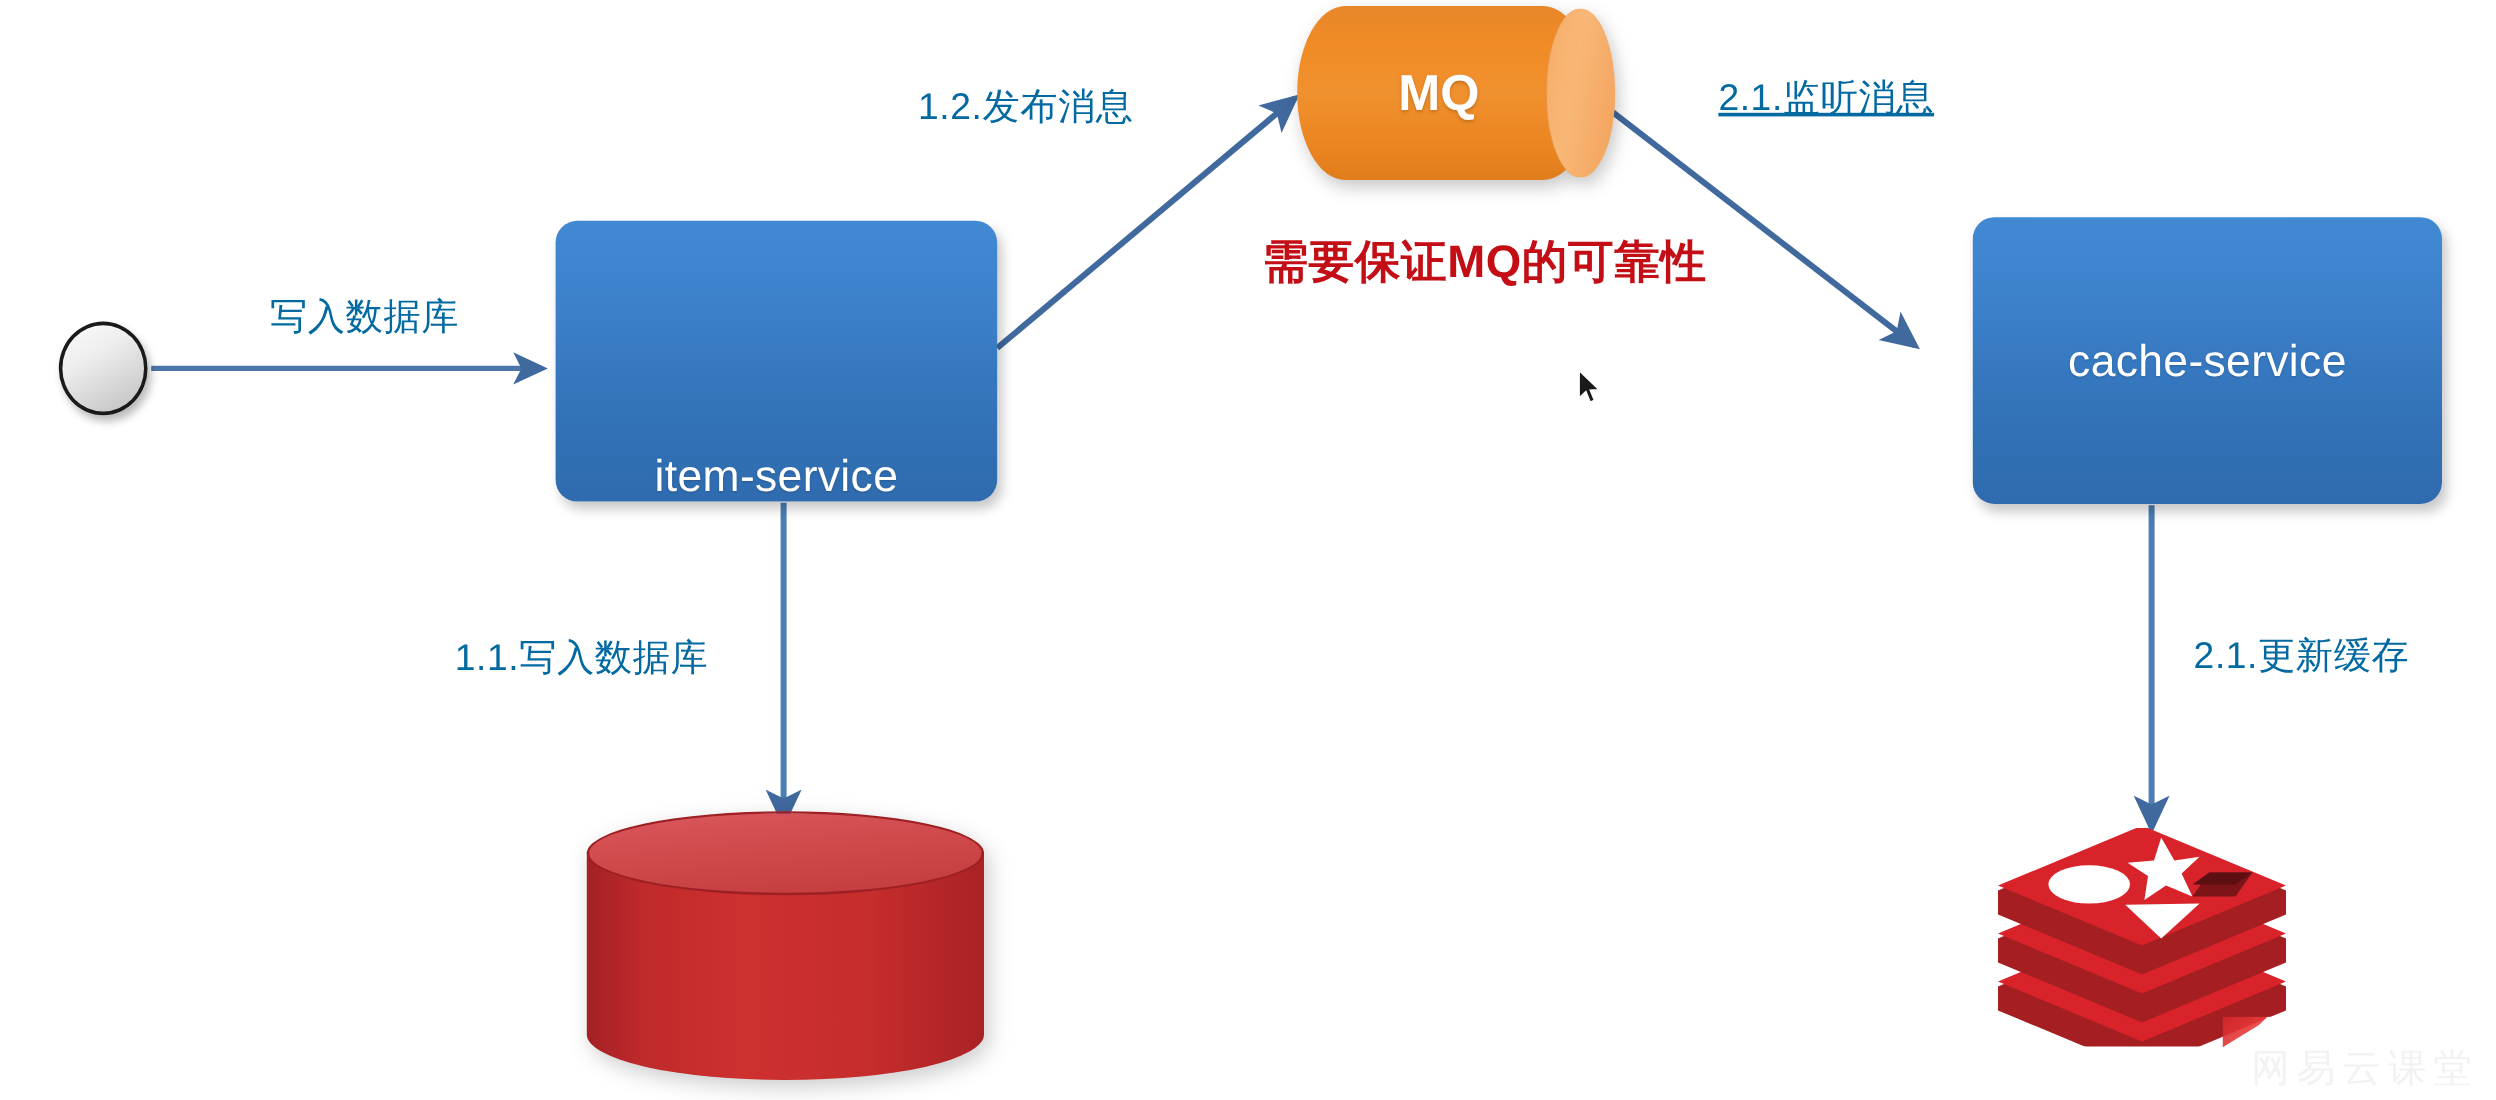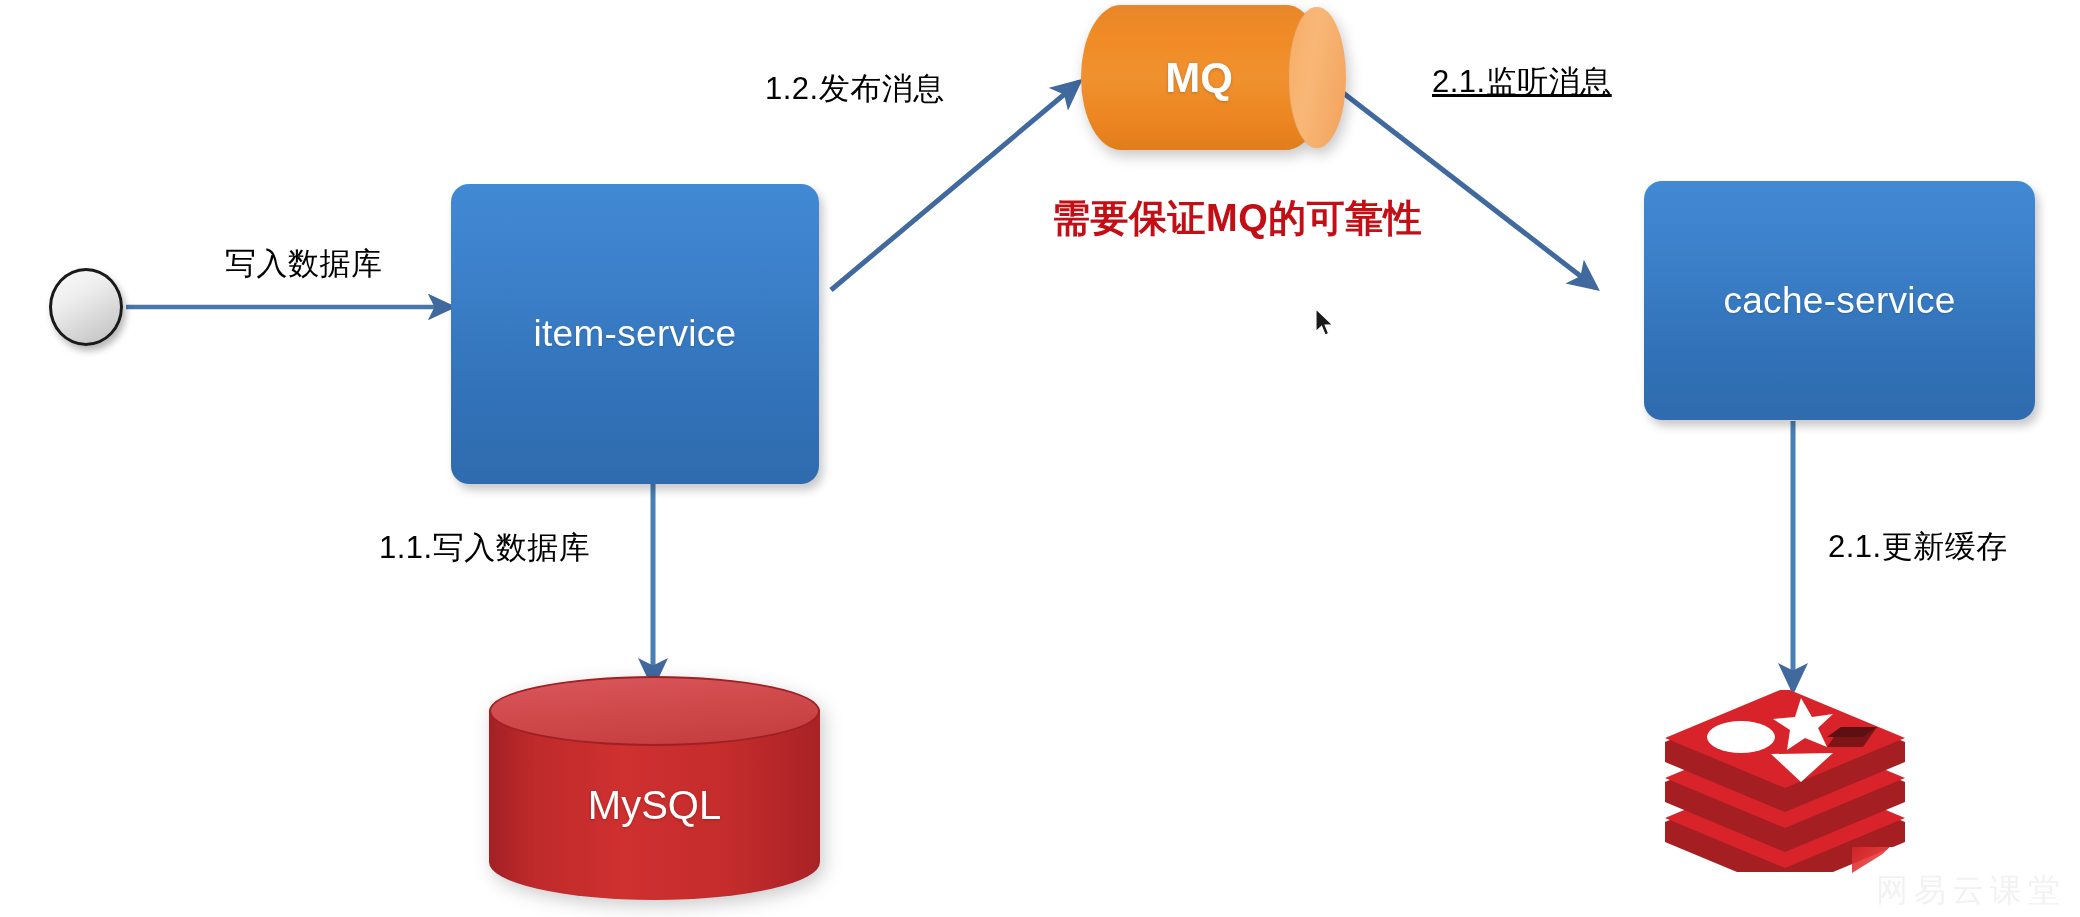--- a/index.html
+++ b/index.html
@@ -47,21 +47,21 @@
     box-shadow: 4px 6px 10px rgba(0,0,0,0.22);
     display: flex;
     align-items: center;
     justify-content: center;
     color: #ffffff;
     font-size: 37px;
     letter-spacing: 0.3px;
     text-shadow: 0 1px 2px rgba(0,0,0,0.18);
     box-sizing: border-box;
   }
-  #box-item-service  { left: 451px;  top: 184px; width: 368px; height: 300px; }
+  #box-item-service  { left: 463px;  top: 184px; width: 368px; height: 234px; align-items: flex-end; }
   #box-cache-service { left: 1600px; top: 181px; width: 391px; height: 239px; margin-left: 44px; }
 
   
   #mq-shape {
     position: absolute;
     left: 1081px; top: 5px;
     width: 265px; height: 145px;
     filter: drop-shadow(3px 6px 7px rgba(0,0,0,0.22));
   }
   #mq-body {
@@ -133,21 +133,21 @@
   #redis-logo {
     position: absolute;
     left: 1655px; top: 690px;
     width: 260px; height: 182px;
   }
 
   
   .edge-label {
     position: absolute;
     font-size: 31px;
-    color: #000000;
+    color: #0369a1;
     white-space: nowrap;
     letter-spacing: 0.5px;
   }
   #lbl-modify-data   { left: 225px;  top: 243px; }
   #lbl-publish-msg   { left: 765px;  top: 68px;  }
   #lbl-listen-msg    { left: 1432px; top: 61px; text-decoration: underline;  }
   #lbl-write-db      { left: 379px;  top: 527px; }
   #lbl-update-cache  { left: 1828px; top: 526px; }
 
   
@@ -232,21 +232,20 @@
 
   <div id="mq-shape">
     <div id="mq-body"></div>
     <div id="mq-cap"></div>
     <div id="mq-label">MQ</div>
   </div>
 
   <div id="mysql-shape">
     <div id="mysql-body"></div>
     <div id="mysql-top"></div>
-    <div id="mysql-label">MySQL</div>
   </div>
 
   <svg id="redis-logo" viewBox="0 0 260 182">
 
     <g>
       <path d="M10,132 L130,82 L250,132 L250,152 L130,202 L10,152 Z" fill="#a41e22"></path>
       <path d="M10,128 L130,78 L250,128 L130,178 Z" fill="#d8232a"></path>
     </g>
 
     <g>

